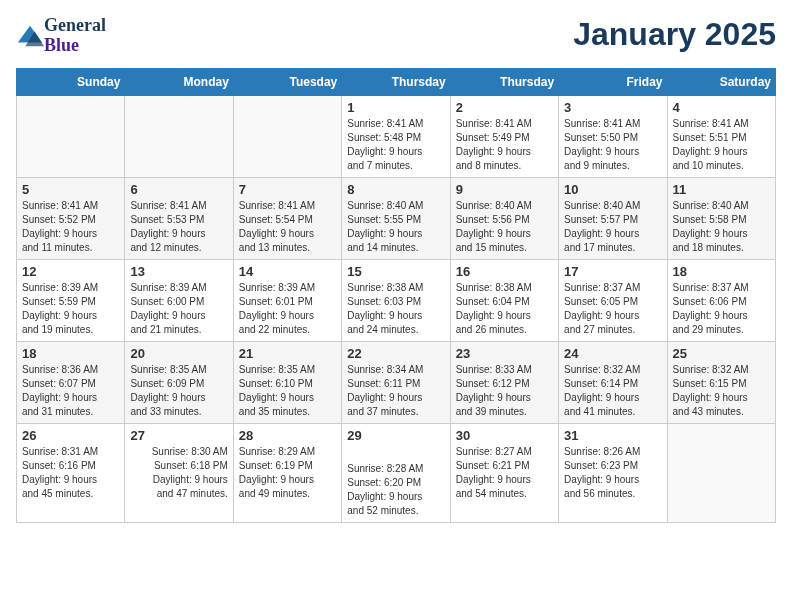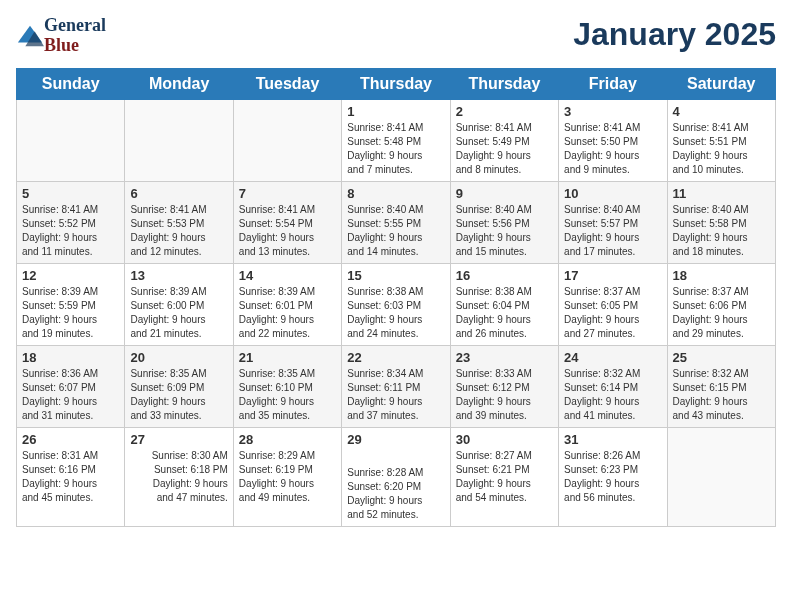--- a/index.html
+++ b/index.html
@@ -20,21 +20,21 @@
       display: flex;
       align-items: center;
       font-family: Liberation Serif, serif;
     }
     .logo-text {
       font-size: 18px;
       font-weight: bold;
       color: #1a3a5c;
       line-height: 1.1;
     }
-    .logo-blue { color: #7f1d1d; }
+    .logo-blue { color: #4c1d95; }
     .logo-icon {
       width: 28px;
       height: 28px;
     }
     .title-area { text-align: center; }
     .month-title {
       font-size: 32px;
       font-weight: bold;
       color: #1a3a5c;
     }
@@ -43,24 +43,24 @@
       color: #555;
     }
     .calendar {
       width: 100%;
       border-collapse: collapse;
       border: 1px solid #ccc;
     }
     .calendar th {
       background: #2a7ab8;
       color: #fff;
-      font-size: 16px;
+      font-size: 12px;
       font-weight: bold;
       padding: 6px 4px;
-      text-align: center;
+      text-align: right;
       border: 1px solid #2a7ab8;
     }
     .calendar td {
       vertical-align: top;
       border: 1px solid #ccc;
       padding: 4px 5px;
       width: calc(100%/7);
       min-height: 80px;
       font-size: 10.5px;
       color: #333;

